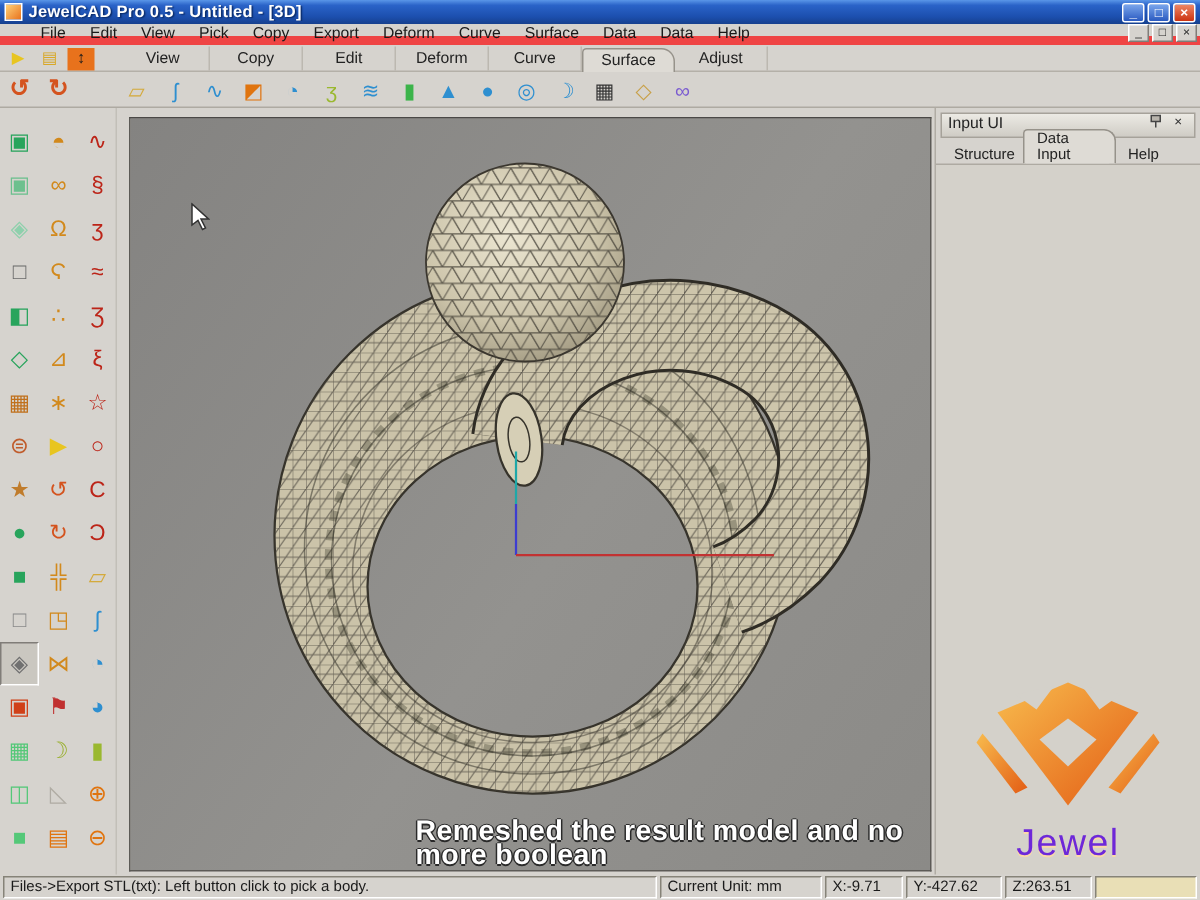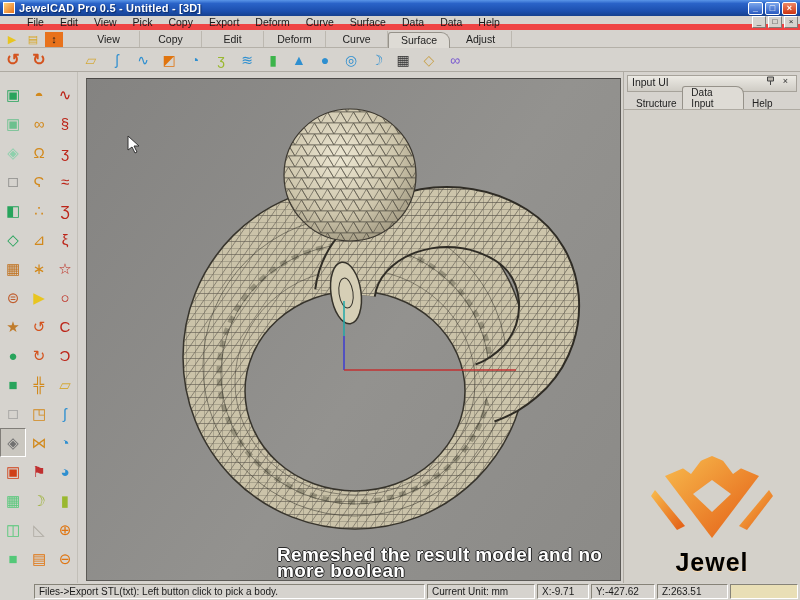--- a/index.html
+++ b/index.html
@@ -83,33 +83,33 @@
     color:#333; margin-left:2px; }
   .panel-tabs { display:flex; align-items:flex-end; height:18px; padding:2px 4px 0;
     border-bottom:1px solid #aeaaa2; }
   .ptab { font-size:10px; color:#222; padding:0 8px; min-width:52px; text-align:left; }
   .ptab.active { background:#dedbd5; border:1px solid #96928a; border-bottom:none;
     border-radius:3px 8px 0 0; }
   .panel-body { flex:1; position:relative; background:#d4d1ca; }
   .logo { position:absolute; left:0; right:0; bottom:6px; text-align:center; }
   .logo-words { display:flex; justify-content:center; align-items:center; gap:5px;
     margin-top:2px; }
-  .logo-jewel { font-size:25px; font-weight:bold; color:#000000; letter-spacing:1px;
+  .logo-jewel { font-size:25px; font-weight:normal; color:#6d28d9; letter-spacing:1px;
     text-shadow:0 1px 0 #fbd8a8; }
   .logo-cad { font-size:25px; font-weight:bold; color:#f0953a; border:2px solid #efa04c;
     padding:0 5px; line-height:27px; }
 
   
   .statusbar { height:17px; flex:0 0 17px; display:flex; align-items:stretch;
-    font-size:10px; color:#1a1a1a; padding:1px 2px; gap:2px;margin-left:32px; }
+    font-size:10px; color:#1a1a1a; padding:1px 2px; gap:2px; }
   .st-cell { border:1px solid; border-color:#868378 #ffffff #ffffff #868378;
     padding:0 4px; white-space:nowrap; overflow:hidden; display:flex; align-items:center; }
   .st-msg { flex:1; }
   .st-unit { width:108px; }
-  .st-x { width:52px; } .st-y { width:64px; } .st-z { width:71px; }
+  .st-x { width:52px; } .st-y { width:64px; } .st-z { width:58px; }
   .st-extra { width:68px; background:#e9dfb6; }
 </style>
 </head>
 <body>
 
 <div class="app">
 
   <div class="titlebar">
     <div class="app-icon"></div>
     <div class="title">JewelCAD Pro 0.5 - Untitled - [3D]</div>

